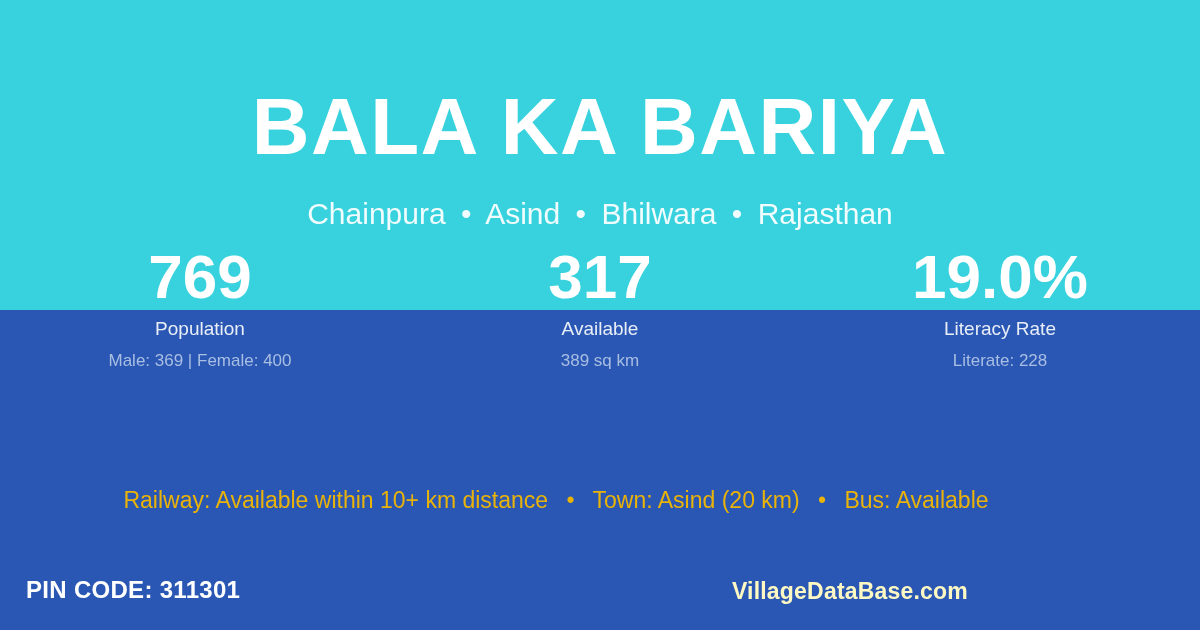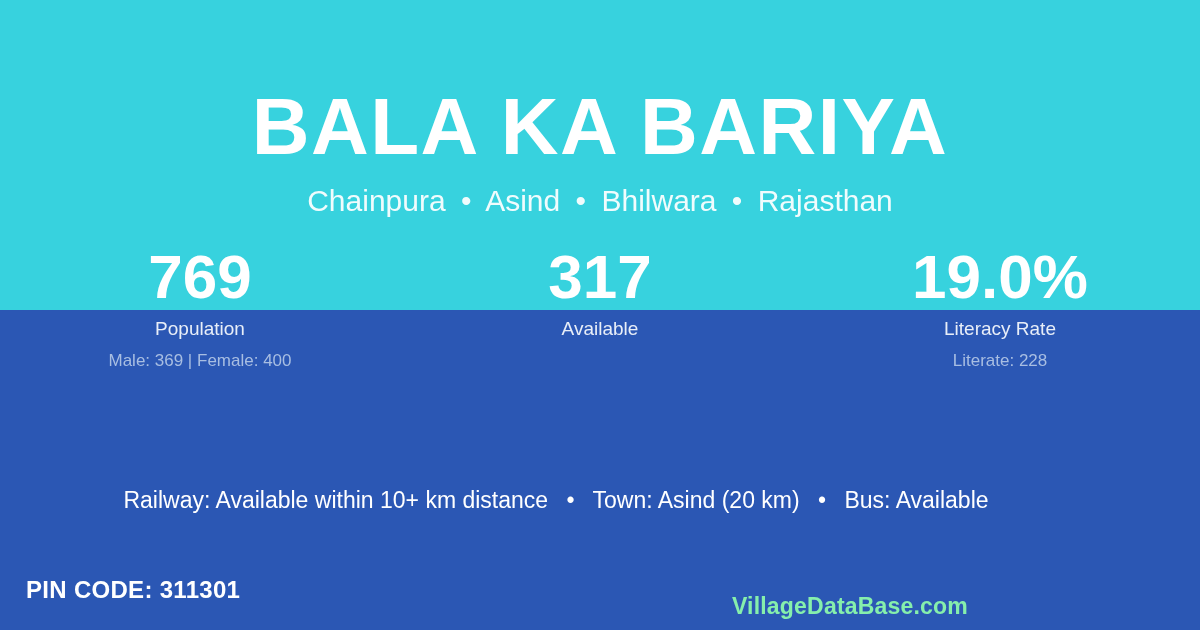--- a/index.html
+++ b/index.html
@@ -45,21 +45,21 @@
     margin: 0;
     padding-top: 80px;
     font-size: 80px;
     line-height: 94px;
     font-weight: bold;
     color: #ffffff;
     letter-spacing: 1.5px;
     white-space: nowrap;
   }
   .village-subtitle {
-    margin: 0;
+    margin: 13px;
     padding-top: 9px;
     font-size: 30px;
     line-height: 36px;
     font-weight: normal;
     color: #f0fcfd;
     white-space: nowrap;
   }
   .sub-sep {
     padding: 0 7px;
   }
@@ -100,21 +100,21 @@
 
   
   .transport-line {
     position: absolute;
     left: 0;
     top: 484px;
     width: 1112px;
     text-align: center;
     font-size: 23px;
     line-height: 32px;
-    color: #ffffff;
+    color: #eab308;
     white-space: nowrap;
   }
   .transport-sep {
     padding: 0 12px;
   }
 
   
   .footer {
     position: absolute;
     left: 0;
@@ -128,25 +128,25 @@
     top: 0;
     font-size: 24px;
     line-height: 32px;
     font-weight: bold;
     color: #ffffff;
     letter-spacing: 0.3px;
   }
   .brand {
     position: absolute;
     right: 24px;
-    top: 16px;
+    top: 1px;
     font-size: 23px;
     line-height: 32px;
     font-weight: bold;
-    color: #86efac;
+    color: #fef9c3;
     letter-spacing: 0.2px;
   }
 </style>
 </head>
 <body>
 
 <div class="card">
 
   <div class="teal-band"></div>
 
@@ -167,20 +167,21 @@
 
     <div class="stat-col">
       <div class="stat-value">769</div>
       <div class="stat-label">Population</div>
       <div class="stat-detail">Male: 369 | Female: 400</div>
     </div>
 
     <div class="stat-col">
       <div class="stat-value">317</div>
       <div class="stat-label">Available</div>
+      <div class="stat-detail">389 sq km</div>
     </div>
 
     <div class="stat-col">
       <div class="stat-value">19.0%</div>
       <div class="stat-label">Literacy Rate</div>
       <div class="stat-detail">Literate: 228</div>
     </div>
 
   </div>
 

